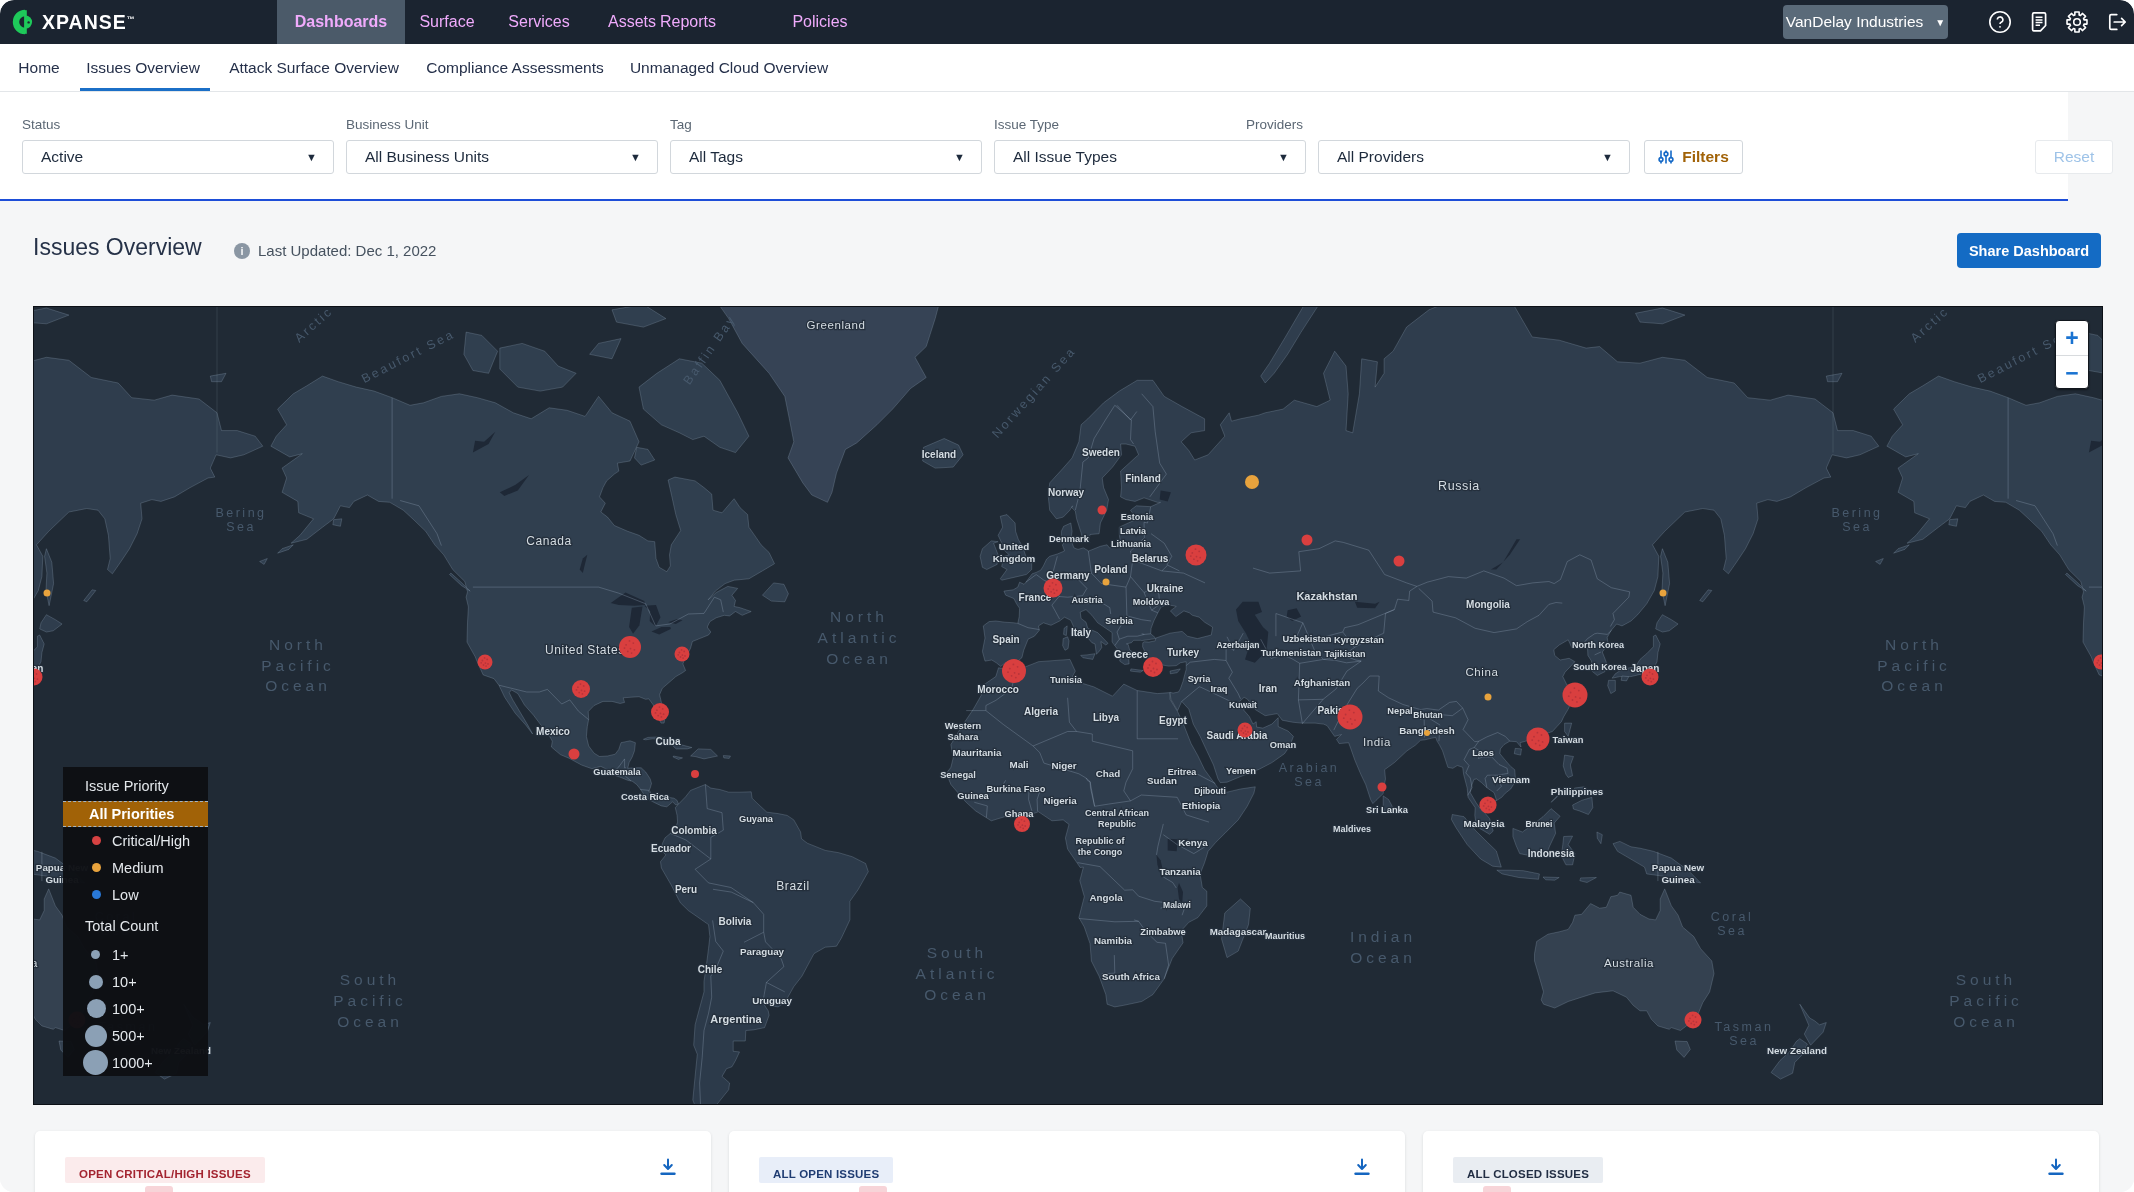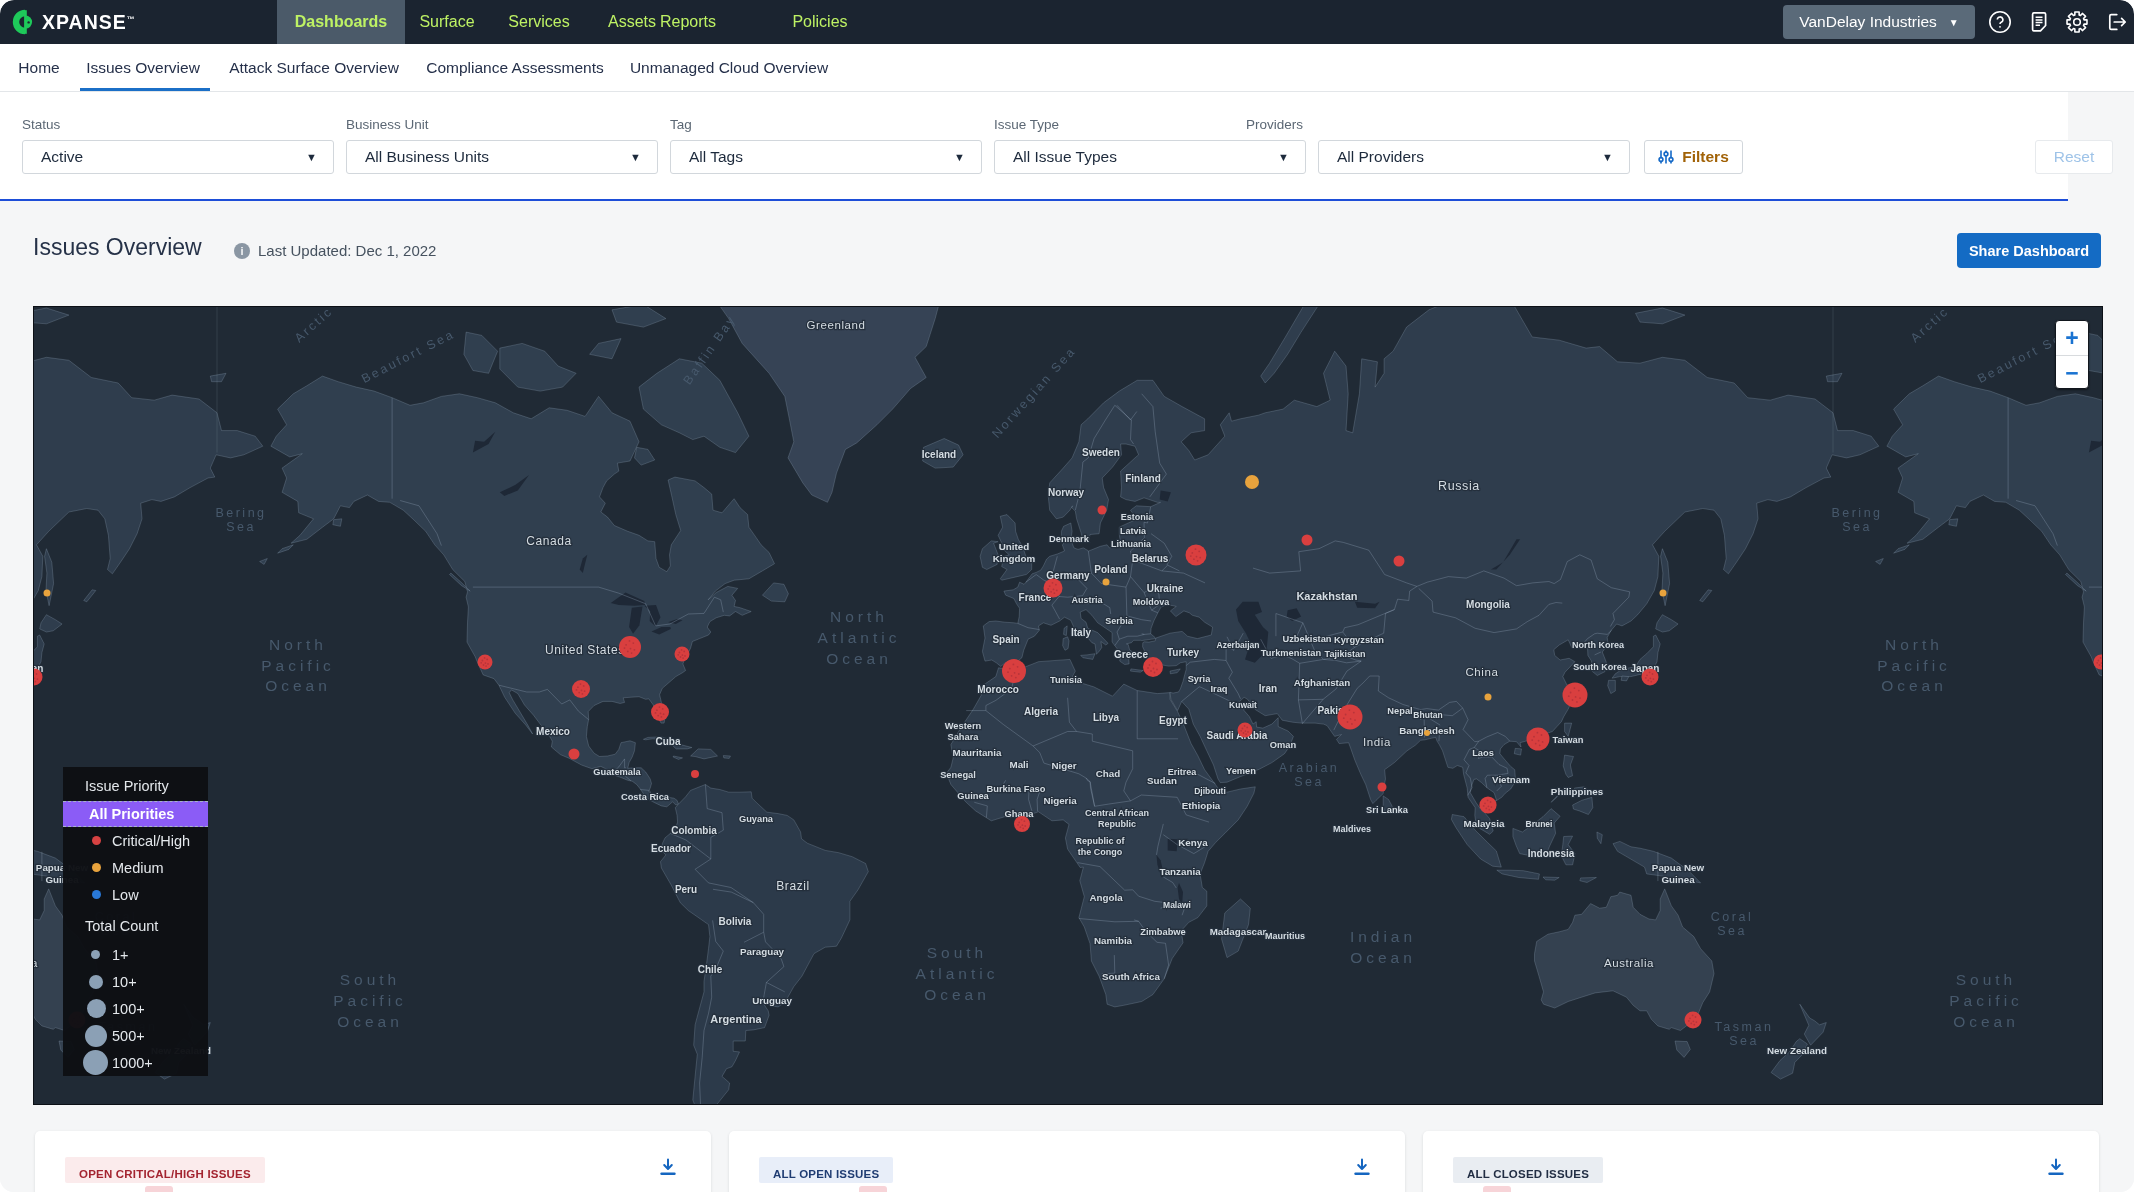--- a/index.html
+++ b/index.html
@@ -2,23 +2,23 @@
 <html><head><meta charset="utf-8"><style>
 *{margin:0;padding:0;box-sizing:border-box}
 html,body{width:2134px;height:1192px;overflow:hidden;background:#fff;
  font-family:"Liberation Sans",sans-serif;-webkit-font-smoothing:antialiased}
 .page{position:relative;width:2134px;height:1192px;background:#f5f6f7;border-radius:14px;overflow:hidden}
 .topbar{position:absolute;left:0;top:0;width:2134px;height:44px;background:#1b2430;border-radius:14px 14px 0 0}
 .logo{position:absolute;left:11px;top:8px;display:flex;align-items:center}
 .logotext{color:#fff;font-size:19.5px;font-weight:bold;letter-spacing:1px;margin-left:3px}
 .logotm{color:#fff;font-size:8px;vertical-align:super}
 .mainnav{position:absolute;left:0;top:0;height:44px;width:100%}
-.mn{position:absolute;top:0;height:44px;color:#bef264;font-size:16px;display:flex;align-items:center;white-space:nowrap}
+.mn{position:absolute;top:0;height:44px;color:#f0abfc;font-size:16px;display:flex;align-items:center;white-space:nowrap}
 .mn.active{background:#4b5a69;font-weight:bold;justify-content:center}
-.orgbtn{position:absolute;left:1783px;top:5px;width:192px;height:34px;background:#5a6a79;border-radius:4px;
+.orgbtn{position:absolute;left:1783px;top:5px;width:165px;height:34px;background:#5a6a79;border-radius:4px;
  color:#fff;font-size:15.5px;display:flex;align-items:center;justify-content:center}
 .orgbtn .car{margin-left:12px;font-size:10px}
 .tico{position:absolute;top:10px;width:24px;height:24px}
 .tabs{position:absolute;left:0;top:44px;width:2134px;height:48px;background:#fff;border-bottom:1px solid #e3e6e9}
 .tab{position:absolute;top:0;height:47px;display:flex;align-items:center;font-size:15.5px;color:#25304a;white-space:nowrap}
 .tabu{position:absolute;top:44px;height:3px;background:#1b6fc7}
 .filters{position:absolute;left:0;top:92px;width:2068px;height:109px;background:#fff;border-bottom:2px solid #1d4ed8}
 .flabel{position:absolute;top:25px;font-size:13.5px;color:#5b6774}
 .fbox{position:absolute;top:48px;height:34px;width:312px;border:1px solid #d2d7dc;border-radius:3px;
  background:#fff;font-size:15.5px;color:#1d2a3c;display:flex;align-items:center;padding:0 18px}
@@ -32,21 +32,21 @@
 .infoi{position:absolute;left:234px;top:42px;width:16px;height:16px;border-radius:50%;background:#8a96a3;
  color:#f5f6f7;font-size:11px;font-weight:bold;text-align:center;line-height:16px}
 .lastupd{position:absolute;left:258px;top:41px;font-size:15px;color:#46525f}
 .sharebtn{position:absolute;left:1957px;top:32px;width:144px;height:35px;background:#146bc4;border-radius:4px;
  color:#fff;font-size:14.5px;font-weight:bold;display:flex;align-items:center;justify-content:center}
 .mapwrap{position:absolute;left:34px;top:106px;width:2068px;height:797px;background:#202a35;outline:1px solid #0c1016}
 .sea{fill:#47596c;font-family:"Liberation Sans",sans-serif}
 .cty{fill:#d4dce2;font-family:"Liberation Sans",sans-serif;font-weight:bold;paint-order:stroke;stroke:#242f3c;stroke-width:2.4px}
 .legend{position:absolute;left:29px;top:460px;width:145px;height:309px;background:rgba(13,16,20,0.97);color:#e4e8ec;overflow:hidden;z-index:5}
 .legend .lt{font-size:14.5px;padding:11px 0 7px 22px}
-.legend .sel{height:26px;background:#8b5cf6;border-top:1px dashed #a5b5c5;border-bottom:1px dashed #a5b5c5;color:#fff;font-size:14.5px;font-weight:bold;
+.legend .sel{height:26px;background:#a16207;border-top:1px dashed #a5b5c5;border-bottom:1px dashed #a5b5c5;color:#fff;font-size:14.5px;font-weight:bold;
  display:flex;align-items:center;padding-left:26px}
 .legrow{height:27px;display:flex;align-items:center;font-size:14.5px}
 .legrow .dot{width:9px;height:9px;border-radius:50%;margin-left:29px;margin-right:11px;flex:none}
 .legrow .cir{border-radius:50%;background:#8ba0b5;flex:none}
 .zoomctl{position:absolute;left:2021px;top:13px;width:34px;height:69px;background:#fff;border-radius:4px;z-index:5;
  border:1px solid #11161d;box-shadow:0 1px 2px rgba(0,0,0,.5)}
 .zoomctl .zb{height:34px;display:flex;align-items:center;justify-content:center;color:#1a73d1;font-size:23px;font-weight:bold}
 .zoomctl .zd{height:1px;background:#d8dbde}
 .cards{position:absolute;left:0;top:930px;width:2134px;height:62px}
 .card{position:absolute;top:0;width:676px;height:300px;background:#fff;border-radius:5px;box-shadow:0 1px 3px rgba(16,24,40,.12)}

